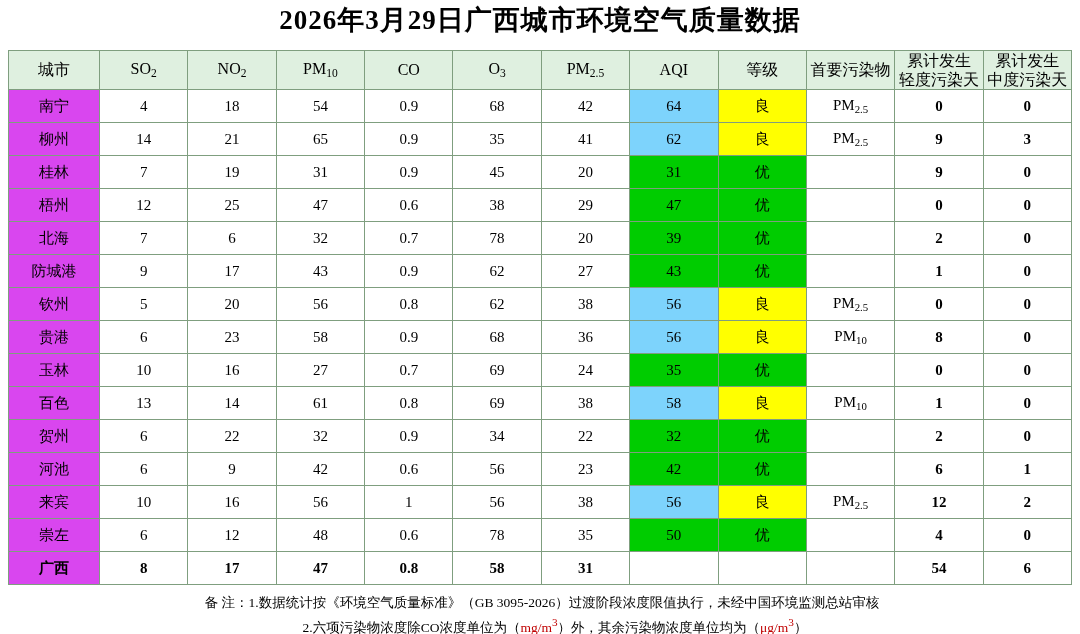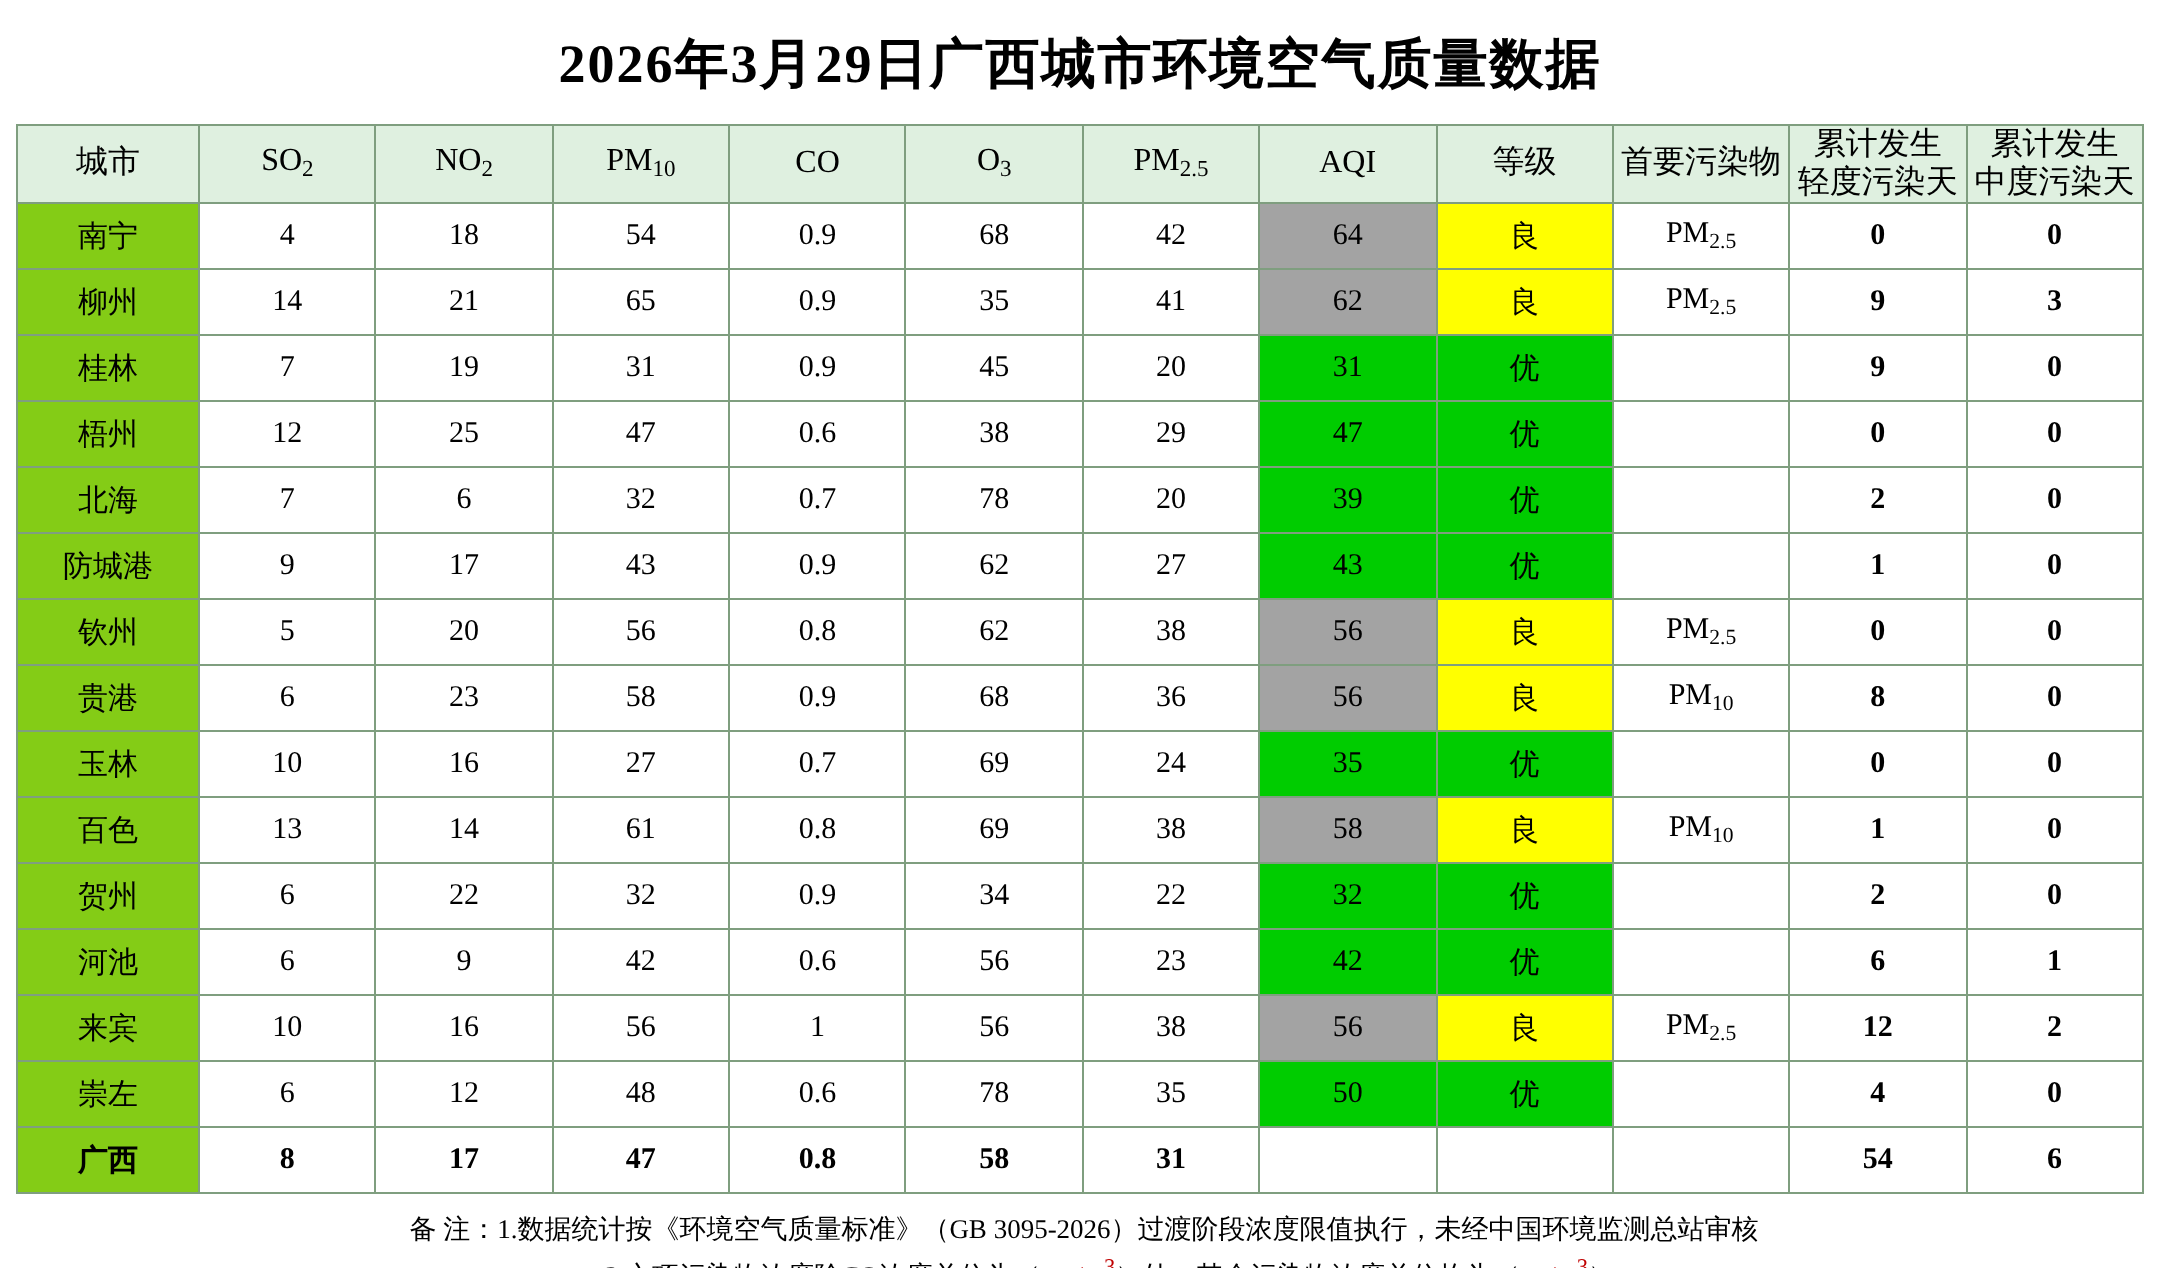--- a/index.html
+++ b/index.html
@@ -19,21 +19,21 @@
     height: 634px;
     position: relative;
     box-sizing: border-box;
     padding: 0 8px;
   }
   .title {
     text-align: center;
     font-weight: bold;
     font-size: 27px;
     letter-spacing: 1px;
-    padding: 14px 0 12px 0;
+    padding: 2px 0 12px 0;
     font-family: "Liberation Serif", "DejaVu Serif", serif;
   }
   table.aqi {
     border-collapse: collapse;
     width: 1064px;
     table-layout: fixed;
     font-size: 15px;
     font-family: Liberation Serif, serif;
   }
   table.aqi th, table.aqi td {
@@ -57,29 +57,29 @@
   }
   sub {
     font-size: 0.72em;
     vertical-align: -0.28em;
   }
   .city-col {
     width: 86px;
     text-align: center;
   }
   tbody td.city {
-    background: #84cc16;
+    background: #d946ef;
     margin-left: 46px;
   }
   .aqi-good {
     background: #00cc00;
     font-weight: bold;
   }
   .aqi-moderate {
-    background: #a3a3a3;
+    background: #7dd3fc;
     font-weight: bold;
   }
   .lvl-good {
     background: #00cc00;
   }
   .lvl-moderate {
     background: #ffff00;
   }
   td.pollutant {
     font-weight: bold;

